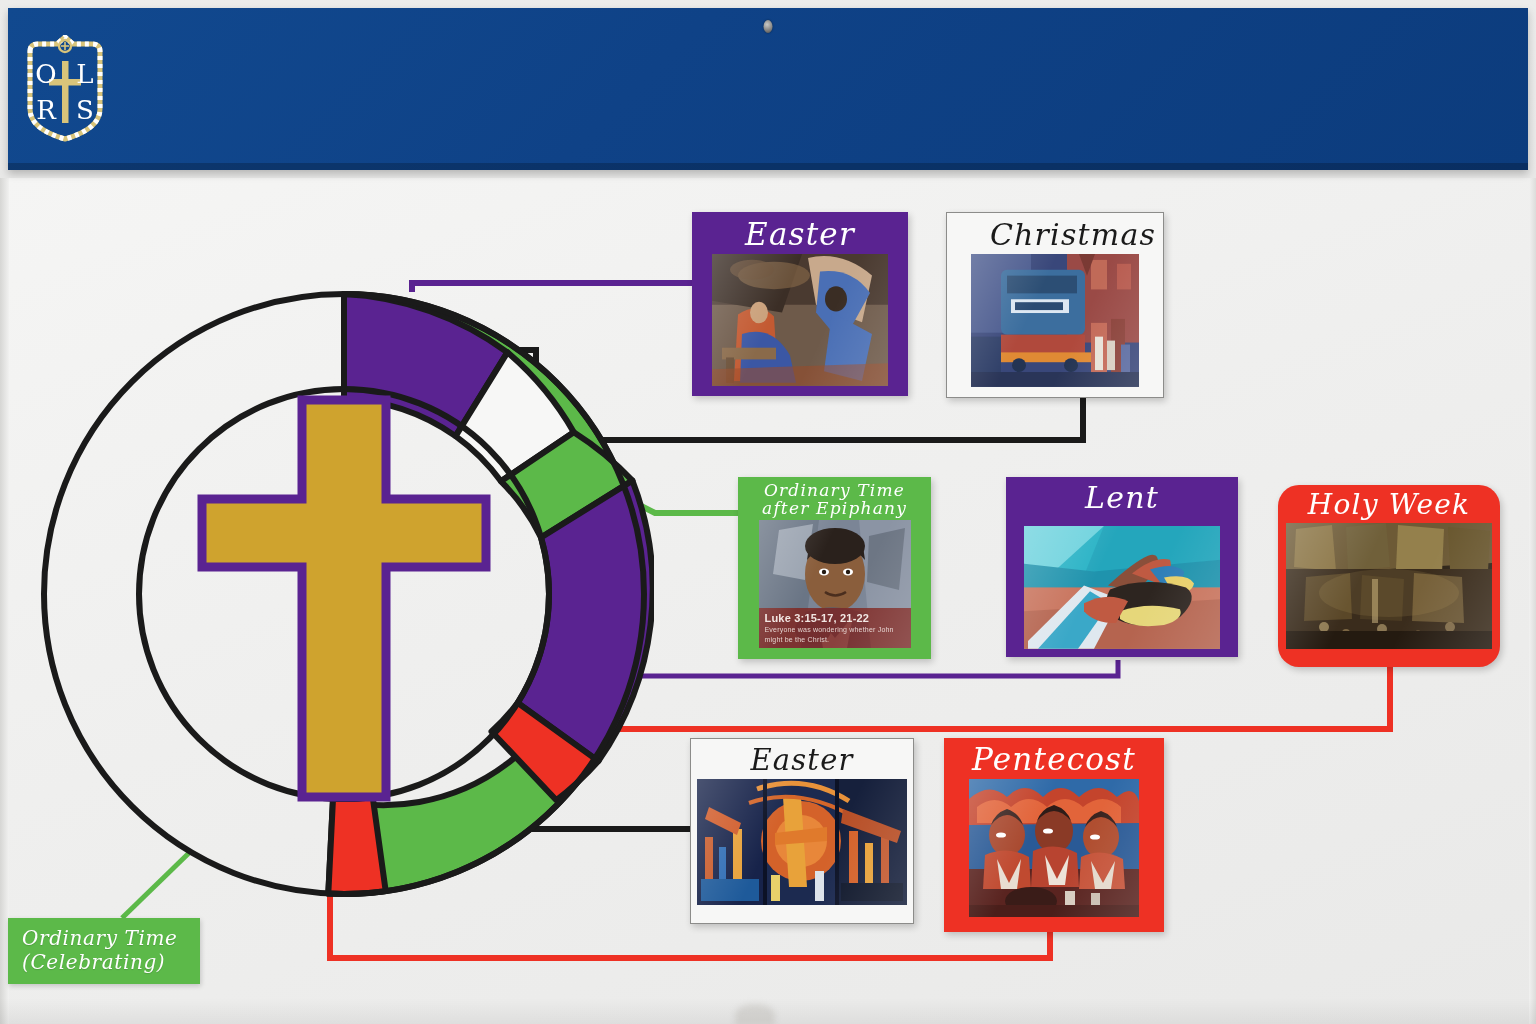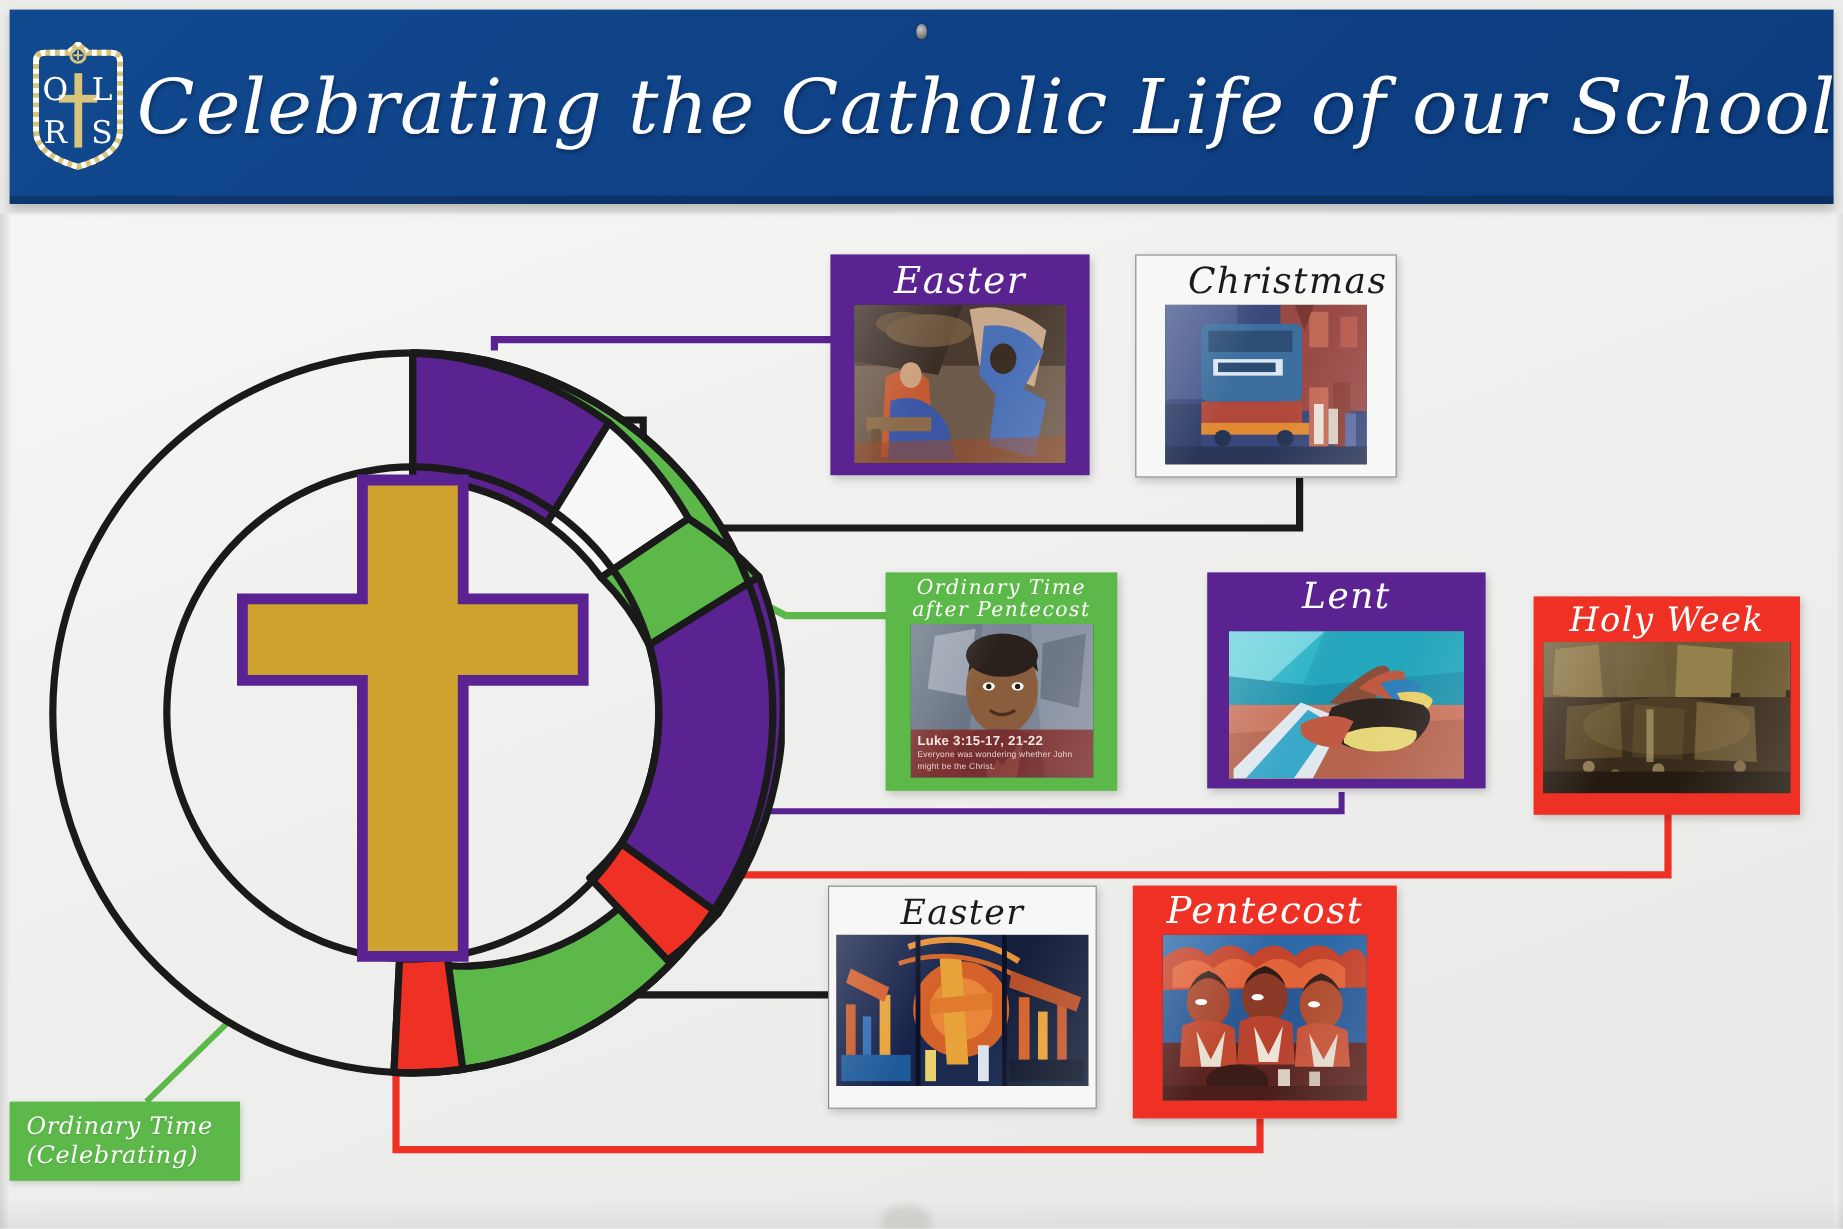--- a/index.html
+++ b/index.html
@@ -225,21 +225,20 @@
         <line x1="43" y1="7" x2="43" y2="15" stroke="#d8c47a" stroke-width="1.6"></line>
         <rect x="40" y="26" width="6.5" height="62" fill="#d8c47a"></rect>
         <rect x="27" y="44" width="32" height="6.5" fill="#d8c47a"></rect>
         <text x="24" y="48" fill="#ffffff" font-family="DejaVu Serif, serif" font-size="26" text-anchor="middle">O</text>
         <text x="63" y="48" fill="#ffffff" font-family="DejaVu Serif, serif" font-size="26" text-anchor="middle">L</text>
         <text x="24" y="84" fill="#ffffff" font-family="DejaVu Serif, serif" font-size="26" text-anchor="middle">R</text>
         <text x="63" y="84" fill="#ffffff" font-family="DejaVu Serif, serif" font-size="26" text-anchor="middle">S</text>
       </svg>
     </div>
 
-    <div id="banner-title">Celebrating the Catholic Life of our School</div>
 
   </div>
 
   <svg id="connectors" viewBox="0 0 1536 1024" xmlns="http://www.w3.org/2000/svg">
 
     <polyline points="412,292 412,283 700,283 700,302" fill="none" stroke="#5a2391" stroke-width="6"></polyline>
 
     <polyline points="508,350 536,350 536,440 1083,440 1083,398" fill="none" stroke="#1a1a1a" stroke-width="6"></polyline>
 
     <polyline points="604,487 655,513 740,513" fill="none" stroke="#5cb949" stroke-width="6"></polyline>
@@ -364,21 +363,21 @@
         <rect x="0" y="120" width="168" height="15" fill="#2a3558"></rect>
         <path d="M108 0 L116 22 L124 0 Z" fill="#7a3a34"></path>
       </svg>
       <div class="sheen"></div>
     </div>
   </div>
 
   <div class="card card--green" style="left:738px; top:477px; width:193px; height:182px; padding:5px 6px 8px;">
     <div class="card-title" style="font-size:17px; margin-bottom:3px;">
       <span>Ordinary Time</span><br>
-      <span>after Pentecost</span>
+      <span>after Epiphany</span>
     </div>
     <div class="card-photo" style="width:152px; height:128px;">
       <svg viewBox="0 0 152 128" preserveAspectRatio="none" xmlns="http://www.w3.org/2000/svg">
         <rect width="152" height="128" fill="#7b8596"></rect>
         <path d="M0 0 L60 0 L44 128 L0 128 Z" fill="#6a7585"></path>
         <path d="M100 0 L152 0 L152 128 L112 128 Z" fill="#8b94a4"></path>
         <path d="M20 10 L54 4 L46 60 L14 54 Z" fill="#9aa3b0"></path>
         <path d="M110 16 L146 8 L140 70 L108 62 Z" fill="#6d7684"></path>
         <ellipse cx="76" cy="54" rx="30" ry="38" fill="#8a5e3c"></ellipse>
         <path d="M48 40 Q76 6 106 40 L104 26 Q76 2 50 26 Z" fill="#2a211c"></path>
@@ -417,21 +416,21 @@
         <path d="M126 44 Q150 36 160 46 Q160 58 142 64 Z" fill="#2f7fb8"></path>
         <path d="M140 52 Q164 48 170 58 Q168 68 150 70 Z" fill="#e8d06a"></path>
         <path d="M86 64 Q120 50 162 62 Q176 72 156 92 Q120 108 92 94 Q76 82 86 64 Z" fill="#2d2520"></path>
         <path d="M96 86 Q124 76 156 84 Q160 94 140 100 Q110 104 96 94 Z" fill="#e6d77a"></path>
         <path d="M60 78 Q84 66 104 76 L92 98 Q70 98 60 86 Z" fill="#c05a42"></path>
       </svg>
       <div class="sheen"></div>
     </div>
   </div>
 
-  <div class="card card--red" style="left:1278px; top:497px; width:222px; height:182px; padding:5px 8px 8px;">
+  <div class="card card--red" style="left:1278px; top:485px; width:222px; height:182px; padding:5px 8px 8px;border-radius:21px;">
     <div class="card-title" style="font-size:28px; margin-bottom:4px;">Holy Week</div>
     <div class="card-photo" style="width:206px; height:126px;">
       <svg viewBox="0 0 206 126" preserveAspectRatio="none" xmlns="http://www.w3.org/2000/svg">
         <rect width="206" height="126" fill="#2e2418"></rect>
         <path d="M0 0 L206 0 L206 40 L0 52 Z" fill="#6d5a36"></path>
         <path d="M10 6 L46 2 L50 48 L8 44 Z" fill="#8a7444"></path>
         <path d="M60 4 L100 0 L104 44 L62 48 Z" fill="#70603a"></path>
         <path d="M112 2 L158 6 L156 50 L110 46 Z" fill="#94804c"></path>
         <path d="M162 4 L204 8 L202 48 L164 46 Z" fill="#6a5830"></path>
         <rect x="0" y="46" width="206" height="80" fill="#3a2c1c"></rect>

